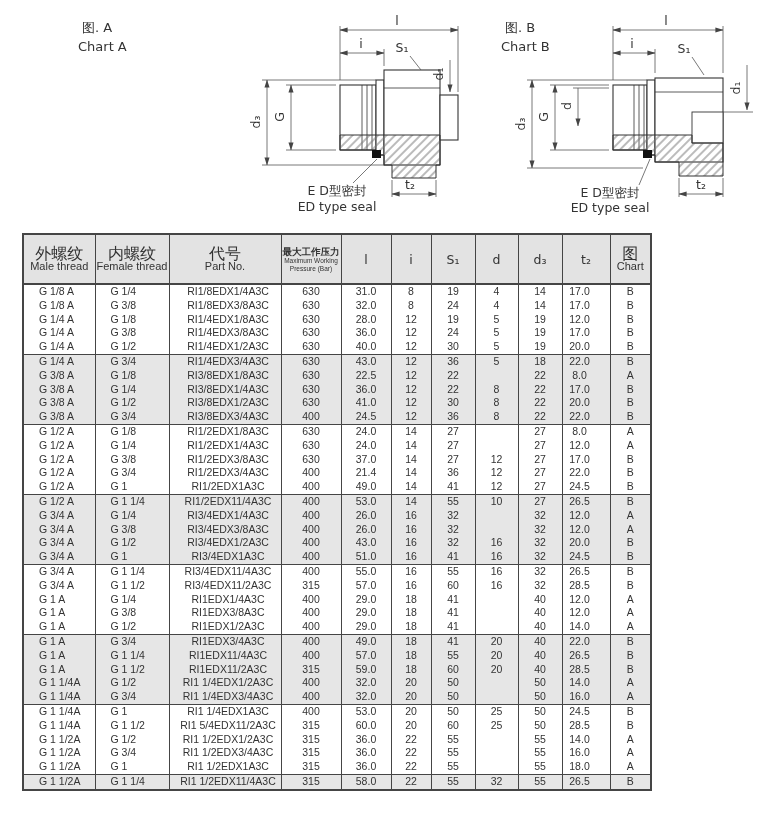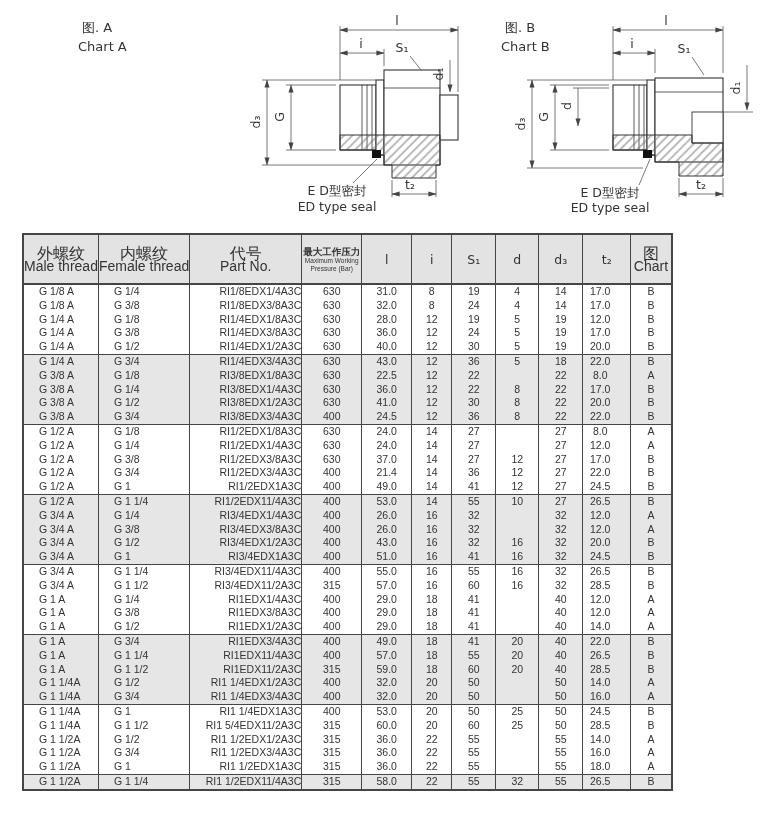--- a/index.html
+++ b/index.html
@@ -29,26 +29,26 @@
     font-weight:normal;vertical-align:middle;
     height:46px;padding:1px 0;text-align:center;
     border-bottom:2px solid var(--table-border,#454545);
   }
   #spec-table td{
     height:13.8px;line-height:13.8px;font-size:10.5px;padding:0;
   }
   tr.shaded td{background:var(--row-shade,#e6e6e6);}
   tr.group-start td{border-top:1.5px solid var(--table-border,#4a4a4a);}
   .h-cn{font-size:16px;line-height:15px;font-family:"DejaVu Sans","Liberation Sans",sans-serif;}
-  .h-en{font-size:14px;line-height:11px;}
+  .h-en{font-size:11px;line-height:11px;}
   .h-cn-sm{font-size:9.5px;line-height:11px;font-weight:bold;font-family:"DejaVu Sans","Liberation Sans",sans-serif;}
   .h-en-sm{font-size:6.5px;line-height:7.5px;}
   .h-sym{font-size:12.5px;font-family:"DejaVu Sans","Liberation Sans",sans-serif;}
   .c-left{text-align:left;padding-left:15px !important;}
-  .c-part{text-align:right;padding-left:6px !important;}
+  .c-part{text-align:center;padding-left:6px !important;}
   .c-mid{text-align:center;}
   .c-right{text-align:center;padding-right:13px !important;}
 </style>
 </head>
 <body style="background: rgb(255, 255, 255);">
 
 <svg id="chart-a" class="diagram-svg" width="460" height="228" viewBox="0 0 460 228">
   <defs>
     <pattern id="hatch-a" patternUnits="userSpaceOnUse" width="6" height="6" patternTransform="rotate(45)">
       <line x1="3" y1="0" x2="3" y2="6" stroke="#777" stroke-width="1"></line>

